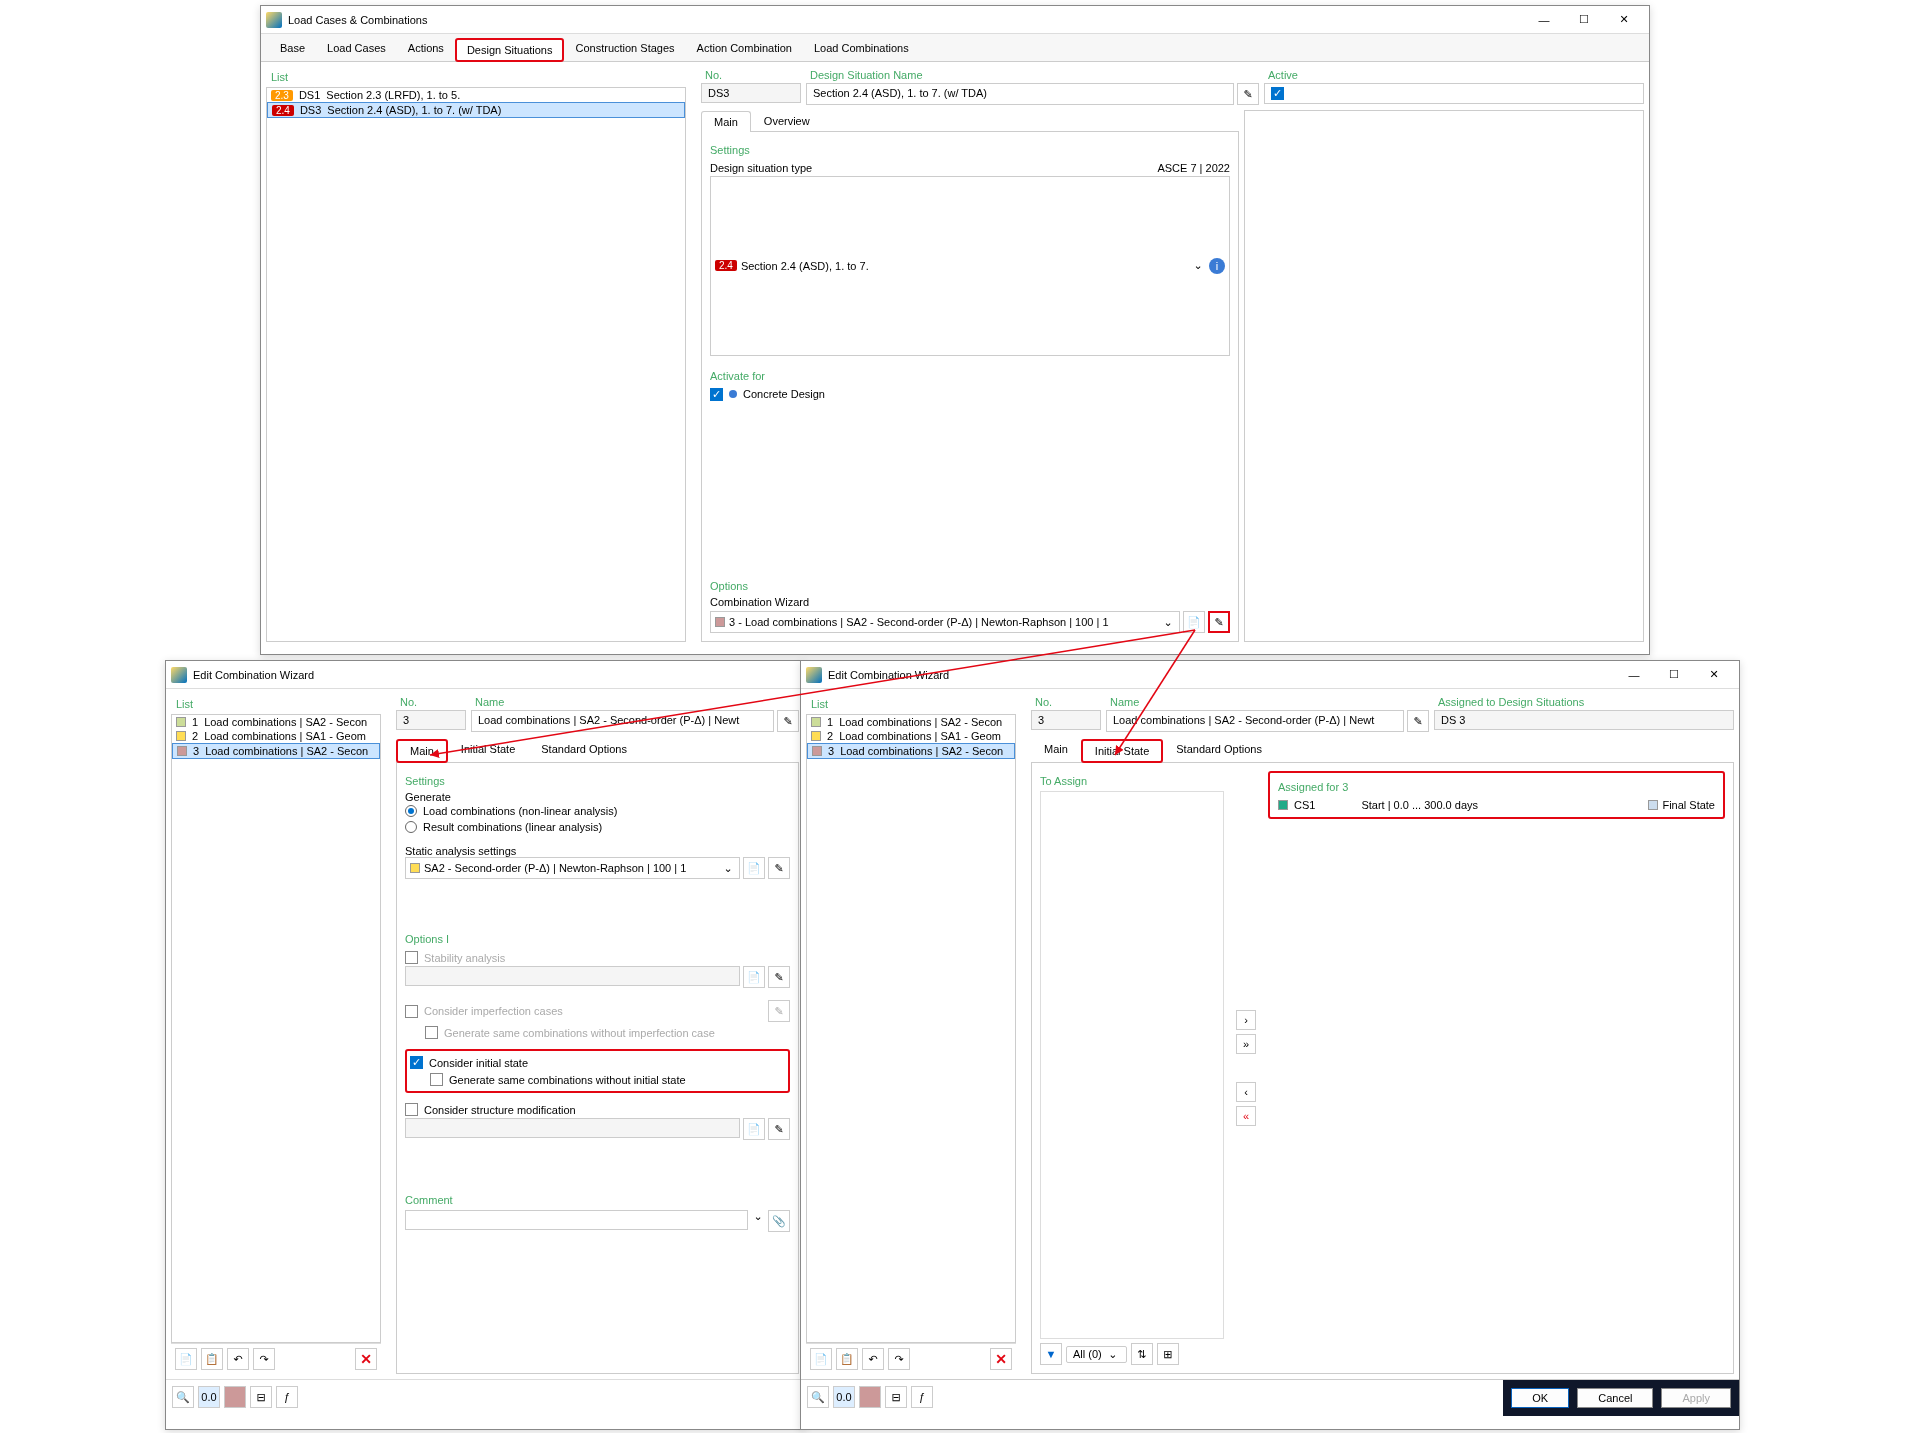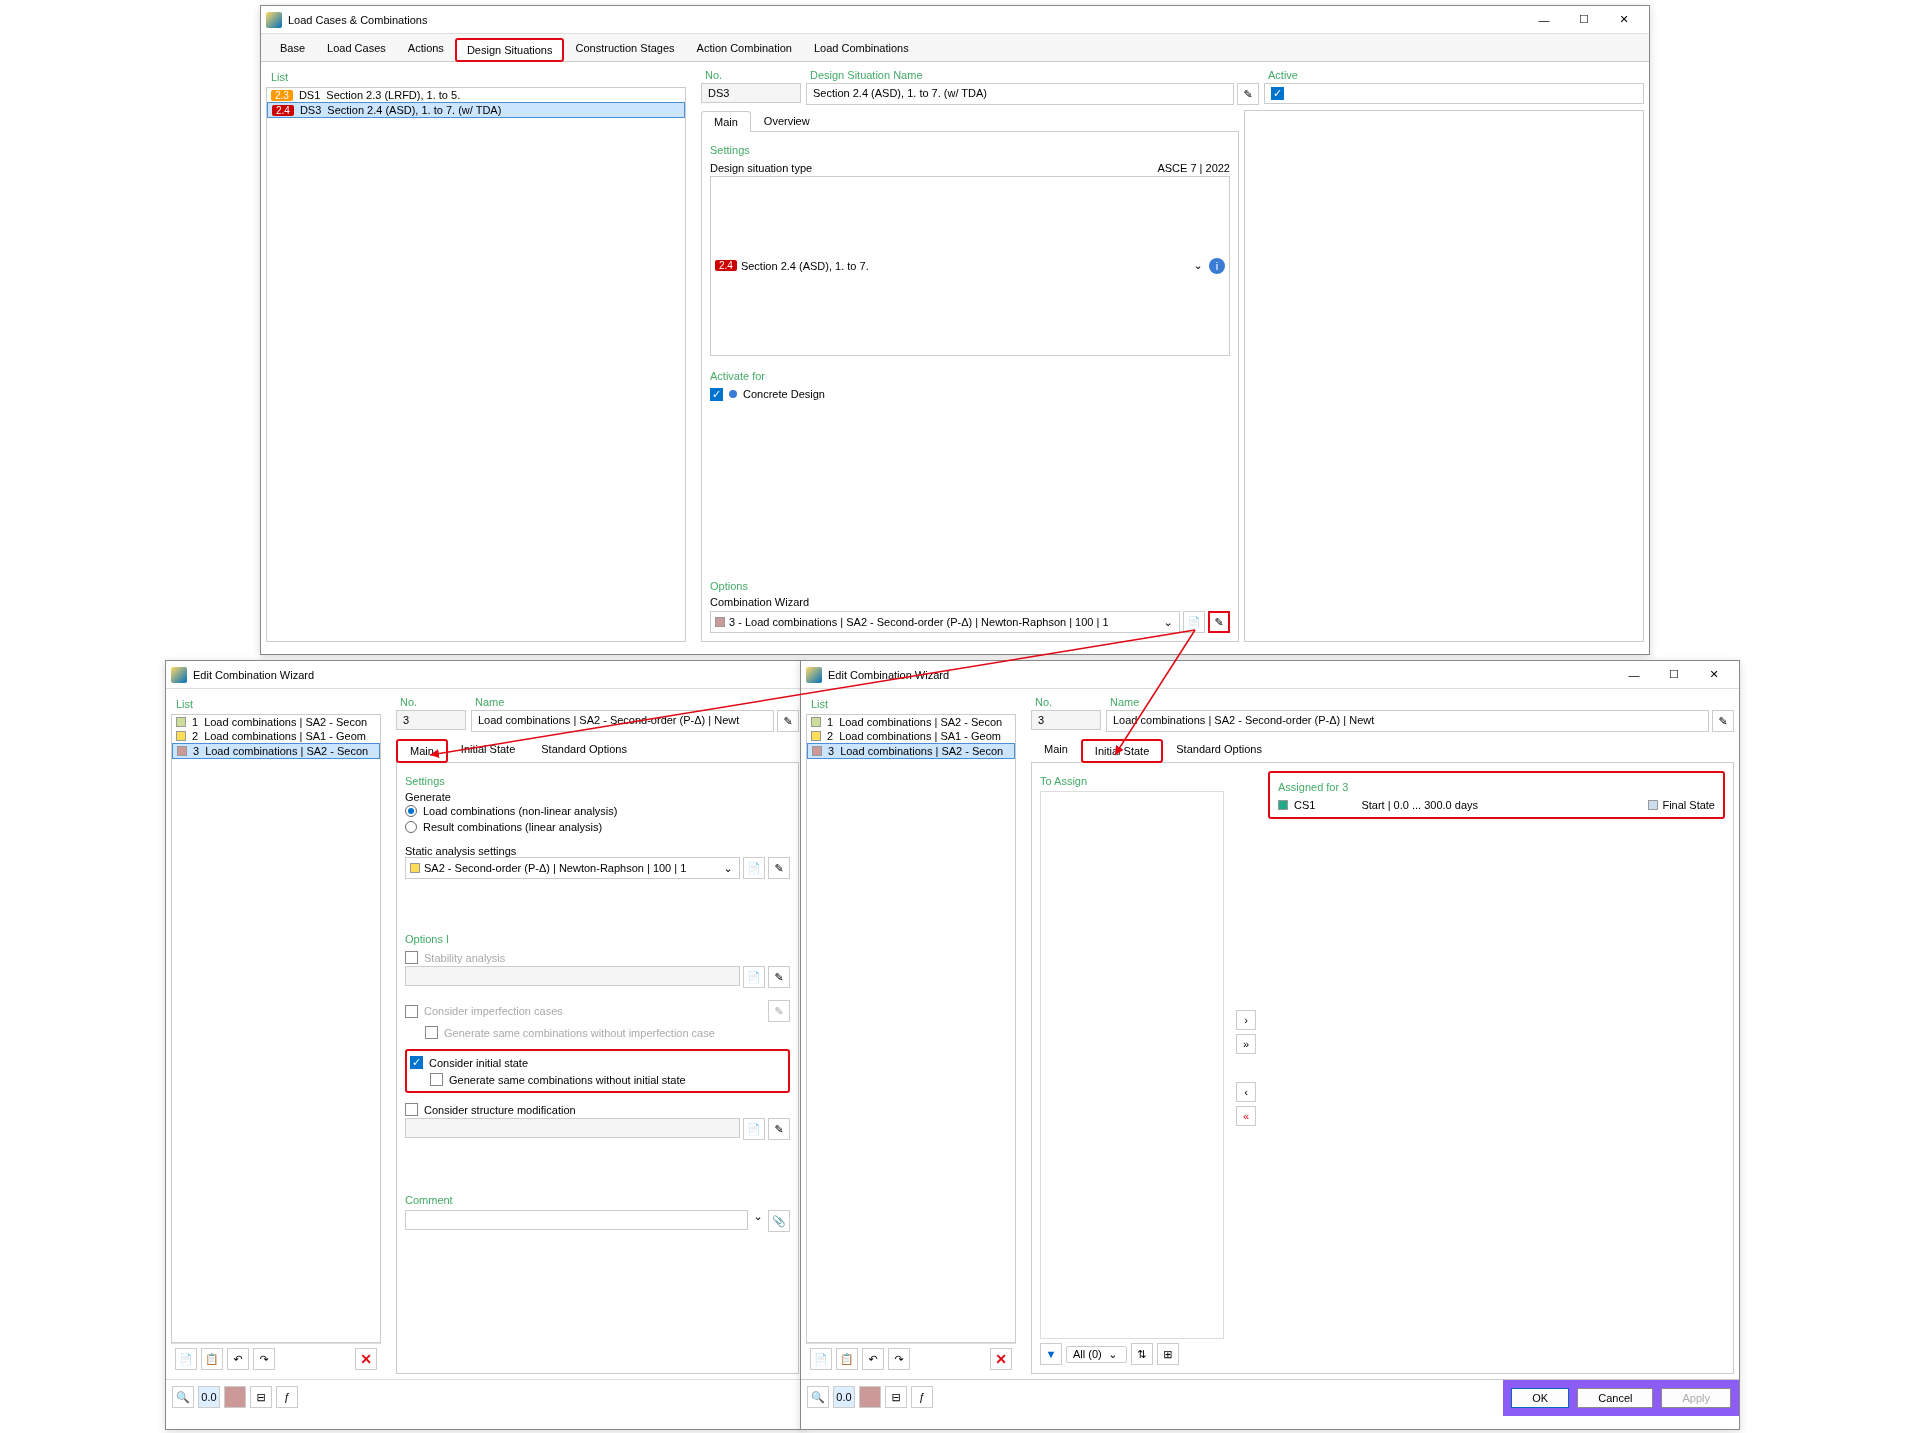--- a/index.html
+++ b/index.html
@@ -49,21 +49,21 @@
     .radio.on::after { content:""; width:6px; height:6px; background:#0073cf; border-radius:50%; }
     .dd { flex:1; border:1px solid #ccc; padding:2px 4px; background:#fff; display:flex; align-items:center; gap:4px; }
     .chev { width:14px; text-align:center; cursor:pointer; }
     .icoBtn { width:22px; height:22px; border:1px solid #ccc; background:#fff; display:inline-flex; align-items:center; justify-content:center; cursor:pointer; }
     
     .hlbox { border:2px solid #e30613; border-radius:3px; padding:3px; }
     
     .btm-icons { display:flex; gap:4px; padding:4px; border-top:1px solid #ddd; }
     .red-x { color:#e30613; font-weight:bold; font-size:14px; }
     
-    .footer { display:flex; justify-content:center; gap:8px; padding:8px; border-top:1px solid #ccc; background:#8b5cf6; }
+    .footer { display:flex; justify-content:center; gap:8px; padding:8px; border-top:1px solid #ccc; background:#0f172a; }
     .btn { padding:3px 20px; border:1px solid #888; background:#fdfdfd; cursor:pointer; }
     .btn.primary { border-color:#0a63bd; }
     .btn.disabled { color:#aaa; }
     .assignbox { border:2px solid #e30613; border-radius:3px; padding:4px 8px; }
     
     .midbtns { display:flex; flex-direction:column; gap:4px; padding:4px; }
     .midbtn { width:20px; height:20px; border:1px solid #ccc; display:flex; align-items:center; justify-content:center; cursor:pointer; background:#fff; }
     
     svg.annot { position:absolute; left:0; top:0; pointer-events:none; }
     
@@ -356,20 +356,24 @@
         <div class="field" style="width:70px;">
           <div class="flabel">No.</div>
           <div class="input ro">3</div>
         </div>
         <div class="field" style="flex:1;">
           <div class="flabel">Name</div>
           <div style="display:flex; gap:3px;">
               <div class="input" style="flex:1;">Load combinations | SA2 - Second-order (P-Δ) | Newt</div>
               <div class="editbtn">✎</div>
             </div>
+        </div>
+        <div class="field" style="width:300px;">
+          <div class="flabel">Assigned to Design Situations</div>
+          <div class="input ro">DS 3</div>
         </div>
       </div>
       <div class="subtabs" style="margin-top:6px;">
         <div class="subtab">Main</div>
         <div class="subtab active hl">Initial State</div>
         <div class="subtab">Standard Options</div>
       </div>
       <div style="border:1px solid #ccc; border-top:none; flex:1; display:flex;">
         <div style="width:200px; padding:8px; display:flex; flex-direction:column;">
           <div class="sectitle">To Assign</div>

